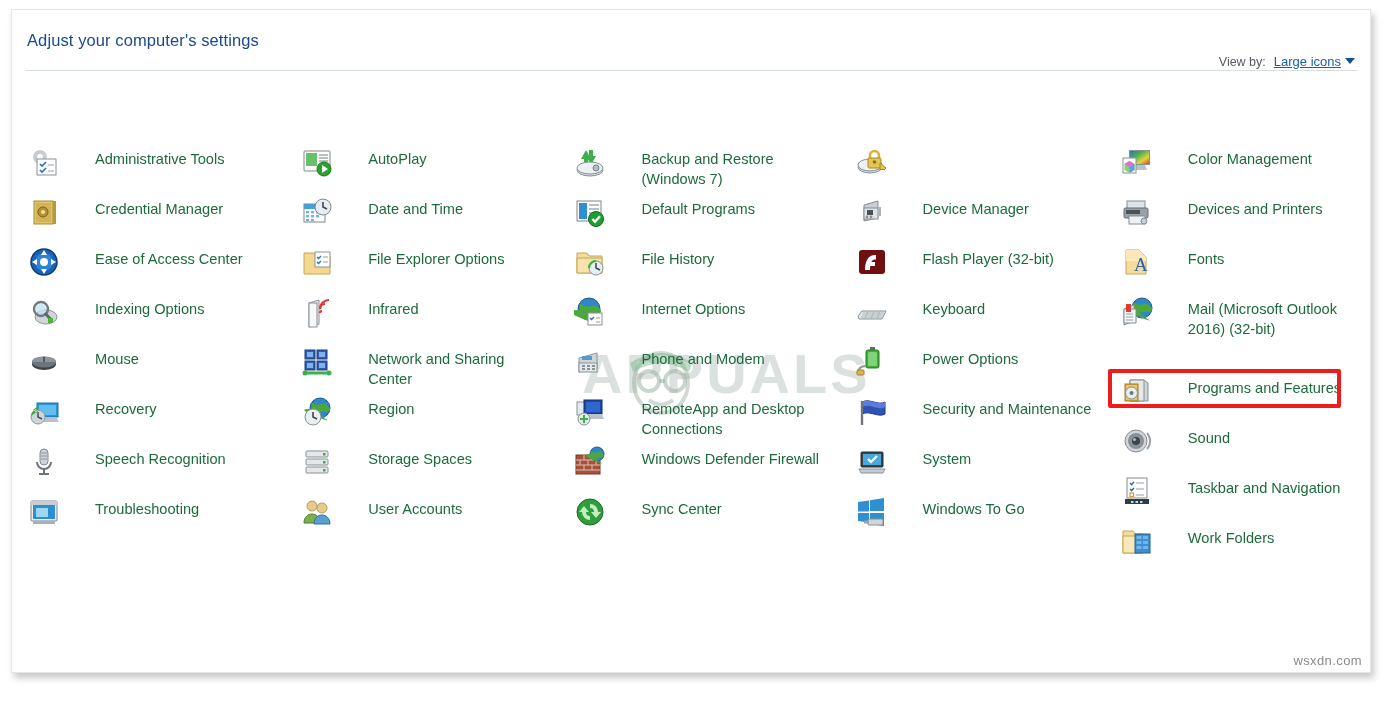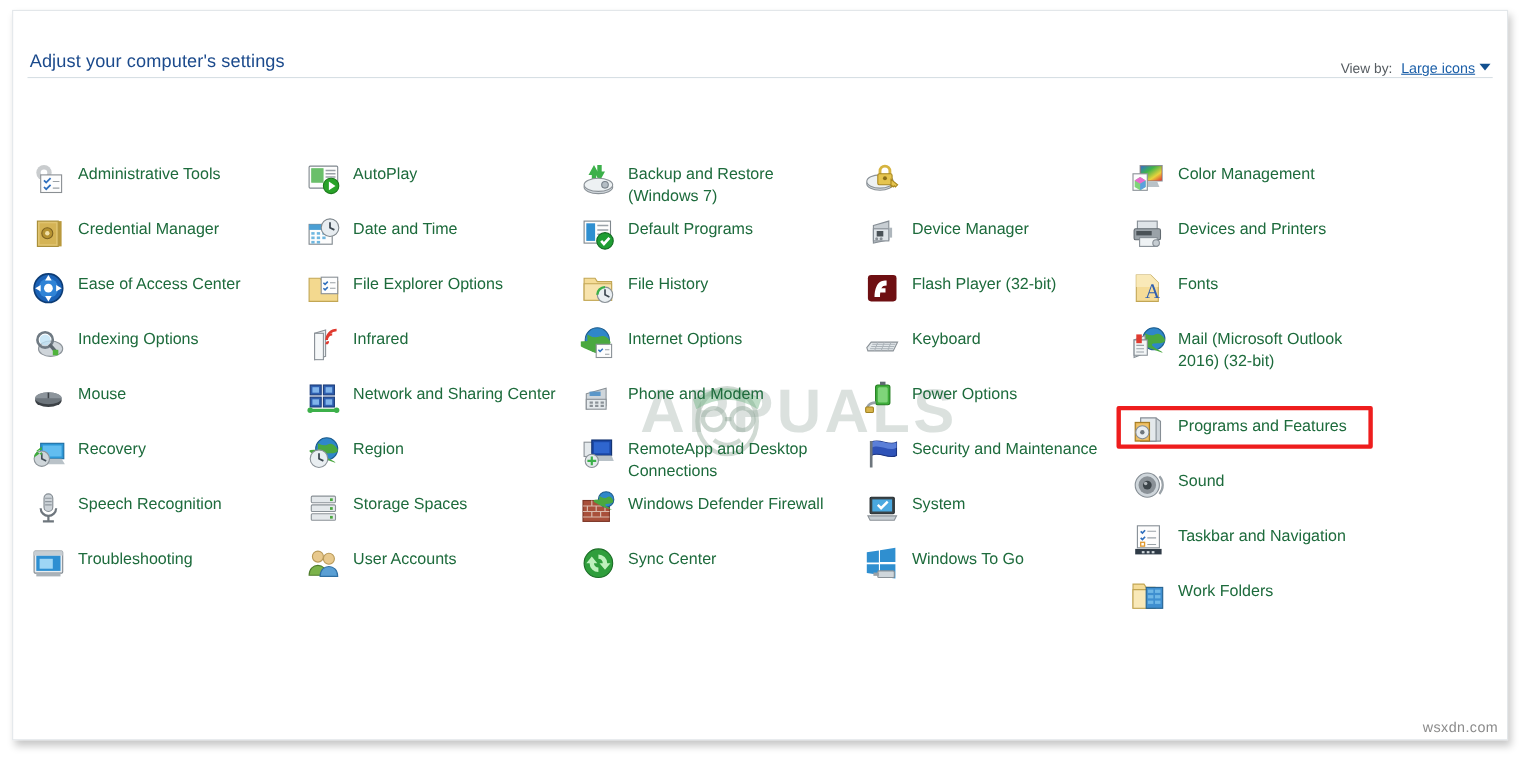--- a/index.html
+++ b/index.html
@@ -35,21 +35,20 @@
     box-sizing: border-box;
   }
   #cp-title {
     position: absolute;
     left: 15px;
     top: 21px;
     font-size: 16.5px;
     color: #1b4a8c;
     letter-spacing: 0.1px;
     white-space: nowrap;
-    margin-top: 16px;
   }
   #viewby-wrap {
     position: absolute;
     right: 15px;
     top: 25px;
     display: flex;
     align-items: baseline;
     gap: 8px;
     white-space: nowrap;
   }
@@ -172,21 +171,21 @@
   }
   #wm-corner {
     position: absolute;
     right: 8px;
     bottom: 4px;
     font-size: 13px;
     color: #8b8b8b;
     letter-spacing: 0.4px;
     font-family: "Liberation Sans", sans-serif;
   }
-  #cp-grid, .cp-item { position: relative; z-index: 1; }
+  #cp-grid, .cp-item { position: relative; z-index: 1; gap: 24px; }
 </style>
 </head>
 <body>
 
 <div id="cp-window">
 
   <div id="cp-header">
     <div id="cp-title">Adjust your computer's settings</div>
     <div id="viewby-wrap">
       <span id="viewby-label">View by:</span>

